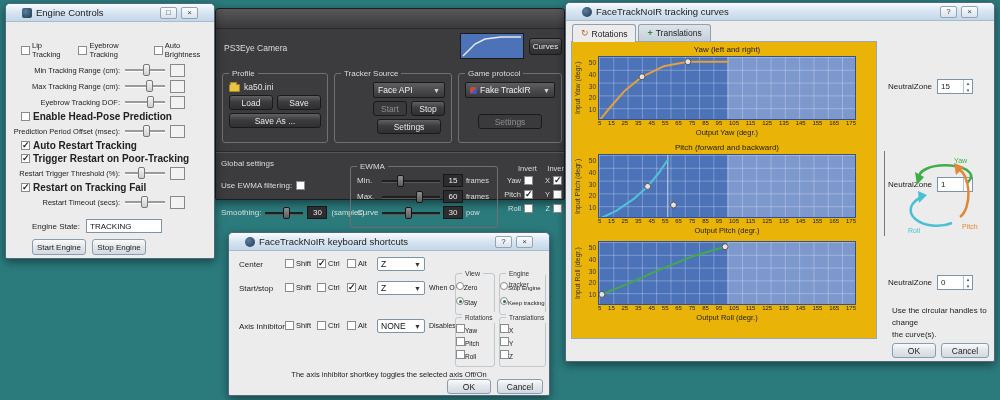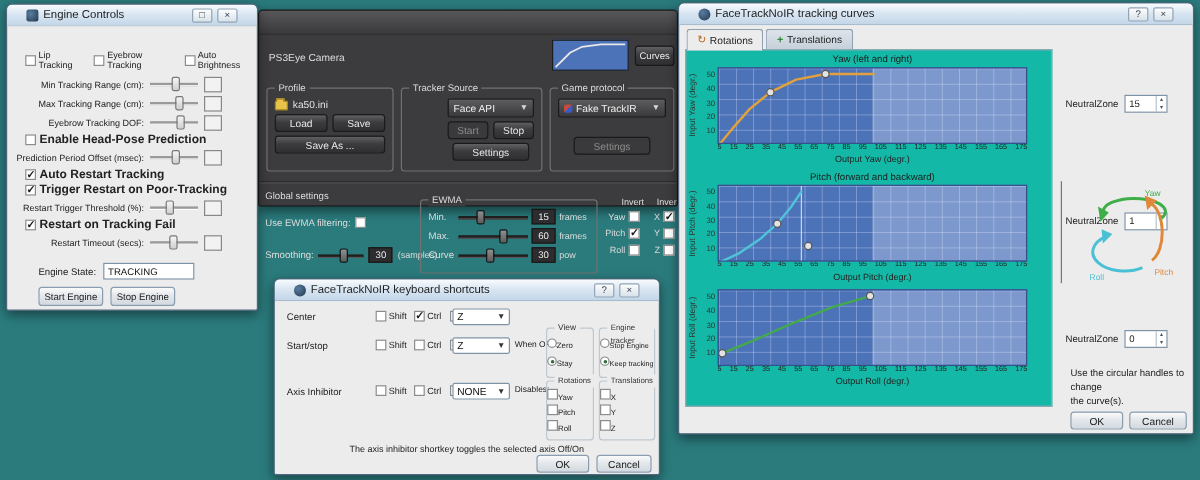--- a/index.html
+++ b/index.html
@@ -63,29 +63,29 @@
   .flbl{color:#dcdcdc;font-size:8px;}
   .inv-h{display:flex;font-size:7.5px;color:#dcdcdc;}
   .inv-h span:first-child{margin-left:14px;width:28px;}
   .inv-h span:last-child{width:20px;overflow:hidden;white-space:nowrap;margin-left:6px;}
   .inv-r{display:flex;align-items:center;height:14px;font-size:7.5px;color:#dcdcdc;}
   .inv-r .l1{width:20px;text-align:right;padding-right:3px;}
   .inv-r .l2{width:12px;text-align:right;padding-right:3px;margin-left:8px;}
   
   .sbody{position:absolute;inset:18px 0 0 0;font-size:8px;color:#222;}
   .srow-lbl{position:absolute;font-size:8px;}
-  .mod{position:absolute;display:flex;align-items:center;gap:2px;font-size:7.5px;margin-left:28px;}
+  .mod{position:absolute;display:flex;align-items:center;gap:2px;font-size:7.5px;}
   .sgrp{font-size:6.5px;}
   .snote{position:absolute;left:0;right:0;text-align:center;font-size:7.5px;color:#222;}
   
   .tabs{position:absolute;left:6px;top:21px;display:flex;gap:2px;z-index:2;}
   .tab{height:17px;display:flex;align-items:center;gap:3px;padding:0 8px;font-size:8.5px;border:1px solid #8fa0b0;border-bottom:none;border-radius:3px 3px 0 0;background:linear-gradient(#dde4ea,#c6d0da);color:#222;cursor:default;}
   .tab.active{background:#ececec;height:18px;}
   .tabicon{font-size:9px;line-height:9px;}
-  .tabpanel{position:absolute;left:5px;top:38px;width:306px;height:298px;border:1px solid #9aa8b5;background:#14b8a6;}
+  .tabpanel{position:absolute;left:5px;top:38px;width:306px;height:298px;border:1px solid #9aa8b5;background:#eab308;}
   .chartblk{height:98px;padding-top:3px;}
   .ct{margin-left:26px;width:258px;text-align:center;font-size:8px;color:#1a1a1a;height:11px;}
   .plotrow{display:flex;padding-left:2px;}
   .ylab{writing-mode:vertical-rl;transform:rotate(180deg);font-size:7px;color:#333;width:10px;text-align:center;}
   .yticks{width:14px;height:64px;display:flex;flex-direction:column;justify-content:space-between;align-items:flex-end;font-size:6.5px;color:#333;padding:3px 2px 7px 0;}
   .plot{position:relative;width:258px;height:64px;background:#4c72b8;border:1px solid #35518b;overflow:hidden;flex:none;}
   .plot .grid{position:absolute;inset:0;background-image:linear-gradient(to right,rgba(225,233,255,.33) 1px,transparent 1px),linear-gradient(to bottom,rgba(225,233,255,.33) 1px,transparent 1px);background-size:14.3px 12.8px;}
   .plot .lz{position:absolute;top:0;right:0;width:50%;height:100%;background:rgba(238,243,255,.30);}
   .plot svg{position:absolute;inset:0;}
   .xticks{margin-left:26px;width:258px;display:flex;justify-content:space-between;font-size:6px;color:#222;height:8px;}
@@ -96,21 +96,21 @@
   .nspin .arrs{width:9px;border-left:1px solid #b5c2cf;display:flex;flex-direction:column;}
   .nspin .arrs span{flex:1;font-size:5px;line-height:6px;text-align:center;color:#456;}
   .vline{position:absolute;width:1px;background:#777;}
   .hint{position:absolute;font-size:8px;color:#222;line-height:12px;}
 </style>
 </head>
 <body>
 
 <div class="desktop">
 
-  <div class="win dwin" style="left:215px;top:8px;width:350px;height:164px;">
+  <div class="win dwin" style="left:215px;top:8px;width:350px;height:192px;">
     <div class="dtitle"></div>
     <div style="position:absolute;left:8px;top:34px;font-size:8.5px;color:#dcdcdc;">PS3Eye Camera</div>
 
     <div style="position:absolute;left:244px;top:24px;width:64px;height:26px;background:#4c72b8;border:1px solid #1c1c1c;">
       <svg width="62" height="24" viewBox="0 0 62 24">
           <polyline points="2,22 14,10 24,5 40,3 60,3" fill="none" stroke="#e8e8e8" stroke-width="1.5"></polyline>
         </svg>
     </div>
     <div class="btn darkb" style="position:absolute;left:313px;top:29px;width:33px;height:17px;font-size:8px;">Curves</div>
 

